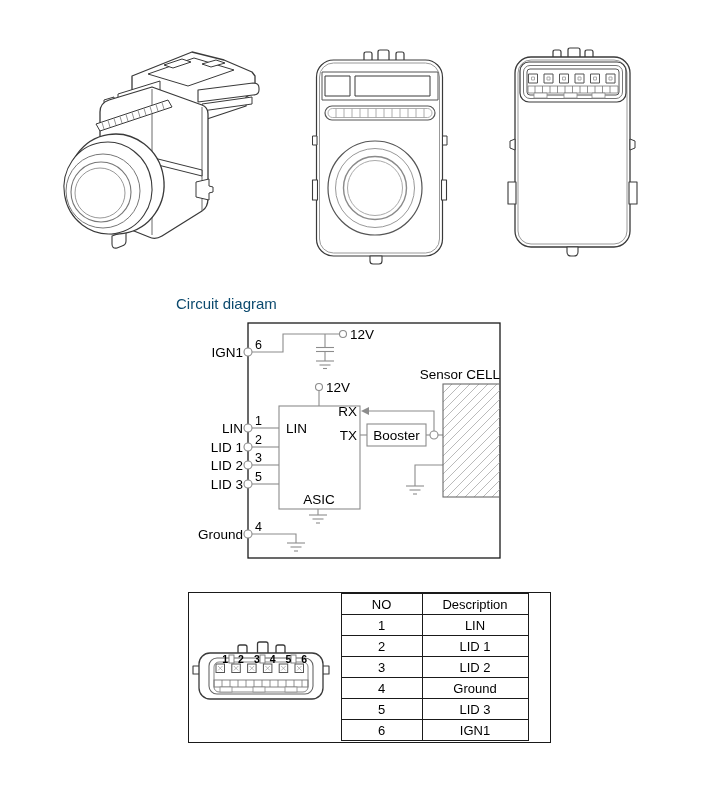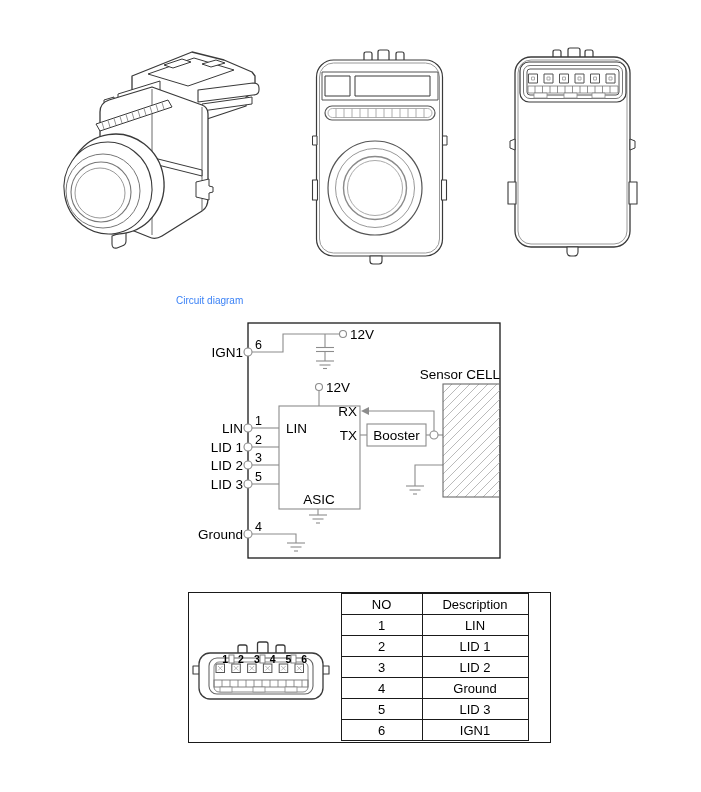--- a/index.html
+++ b/index.html
@@ -2,21 +2,21 @@
 <html><head>
 <meta charset="utf-8">
 <style>
   html,body{margin:0;padding:0;background:#fff;}
   #page{position:relative;width:701px;height:792px;background:#fff;overflow:hidden;
         font-family:"Liberation Sans",sans-serif;color:#000;}
   svg{position:absolute;overflow:visible;}
   .svgtxt{font-family:"Liberation Sans",sans-serif;fill:#000;}
   .lbl{font-size:13.5px;}
   .pinno{font-size:12.5px;}
-  .sectionTitle{position:absolute;left:176px;top:295px;font-size:10px;color:#3b82f6;}
+  .sectionTitle{position:absolute;left:176px;top:295px;font-size:15px;color:#0c4a6e;}
   .panel{position:absolute;left:188px;top:592px;width:361px;height:149px;
          border:1.3px solid #1a1a1a;}
   .pintable{position:absolute;left:151.5px;top:0;border-collapse:collapse;table-layout:fixed;}
   .pintable td{border:1.1px solid #1a1a1a;text-align:center;vertical-align:middle;
                font-size:13px;padding:0;height:20px;}
   .pintable td.no{width:80px;}
   .pintable td.desc{width:105px;}
 </style>
 </head>
 <body>

